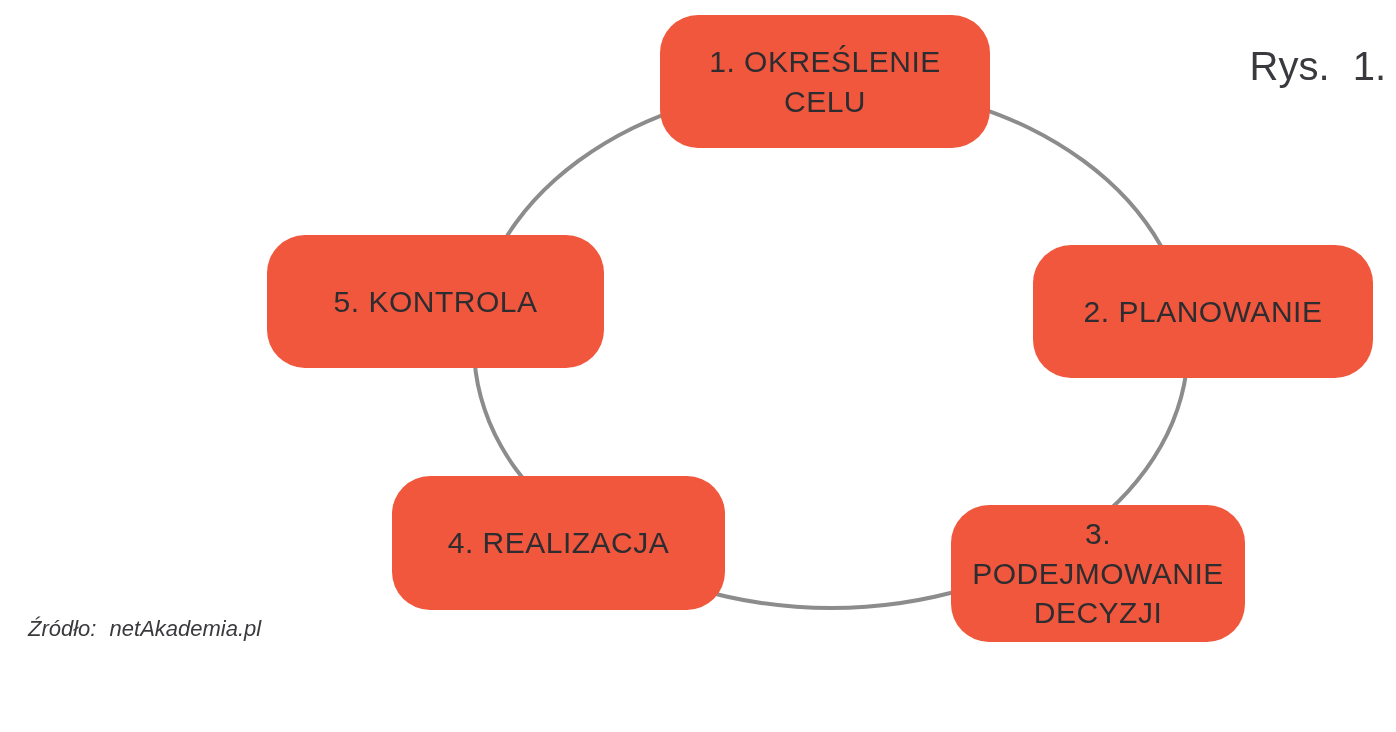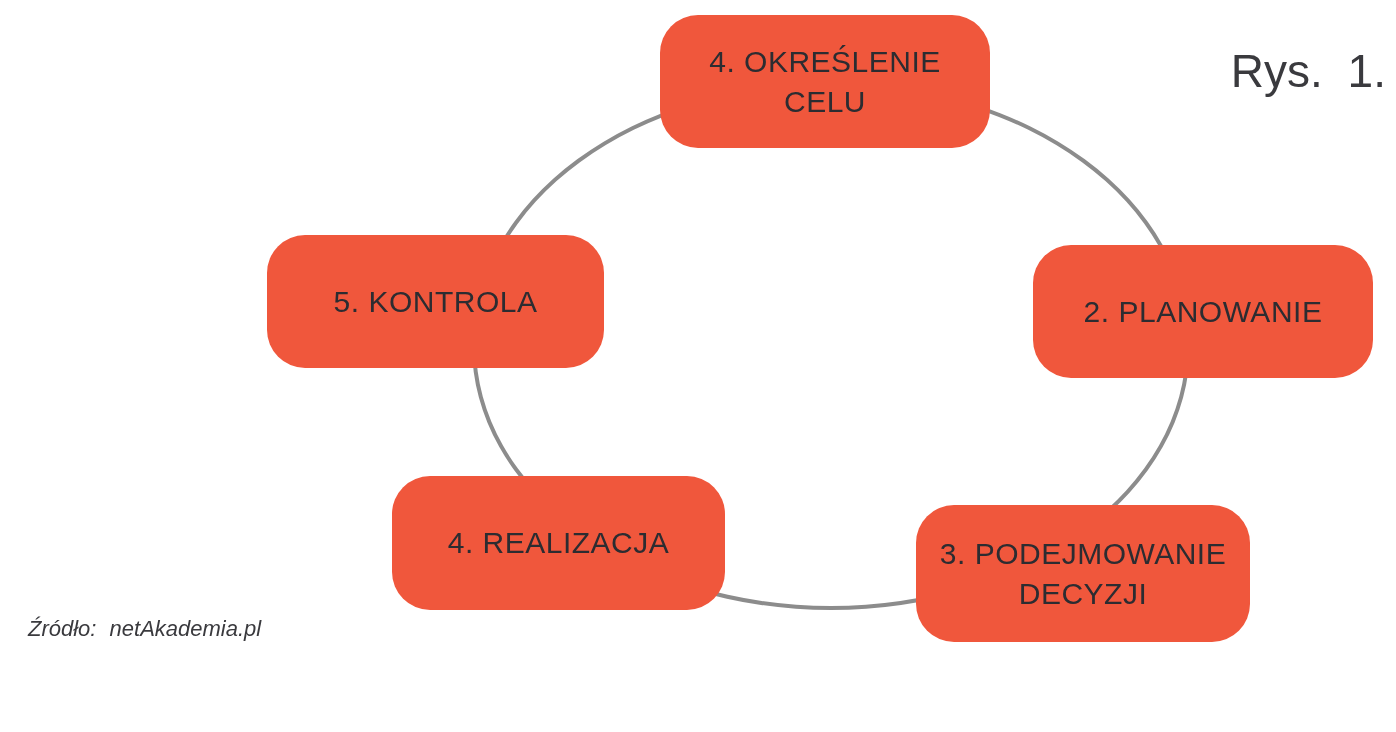--- a/index.html
+++ b/index.html
@@ -37,28 +37,28 @@
     display: flex;
     align-items: center;
     justify-content: center;
     text-align: center;
     white-space: pre-line;
     box-sizing: border-box;
     padding: 4px 8px;
   }
   .node-1 { left: 660px;  top: 15px;  width: 330px; height: 133px; }
   .node-2 { left: 1033px; top: 245px; width: 340px; height: 133px; }
-  .node-3 { left: 916px;  top: 505px; width: 334px; height: 137px; }
+  .node-3 { left: 951px;  top: 505px; width: 294px; height: 137px; }
   .node-4 { left: 392px;  top: 476px; width: 333px; height: 134px; }
   .node-5 { left: 267px;  top: 235px; width: 337px; height: 133px; }
   .caption {
     position: absolute;
     top: 44px;
     right: 10px;
-    font-size: 46px;
+    font-size: 40px;
     color: #3a3a3e;
     word-spacing: 12px;
     text-align: left;
   }
   .source {
     position: absolute;
     left: 28px;
     top: 616px;
     font-size: 22px;
     font-style: italic;
@@ -66,21 +66,21 @@
     word-spacing: 7px;
   }
 </style>
 </head>
 <body>
 
 <div class="canvas">
 
   <div class="ring"></div>
 
-  <div class="node node-1">4. OKREŚLENIE
+  <div class="node node-1">1. OKREŚLENIE
 CELU</div>
 
   <div class="node node-2">2. PLANOWANIE</div>
 
   <div class="node node-3">3. PODEJMOWANIE
 DECYZJI</div>
 
   <div class="node node-4">4. REALIZACJA</div>
 
   <div class="node node-5">5. KONTROLA</div>

